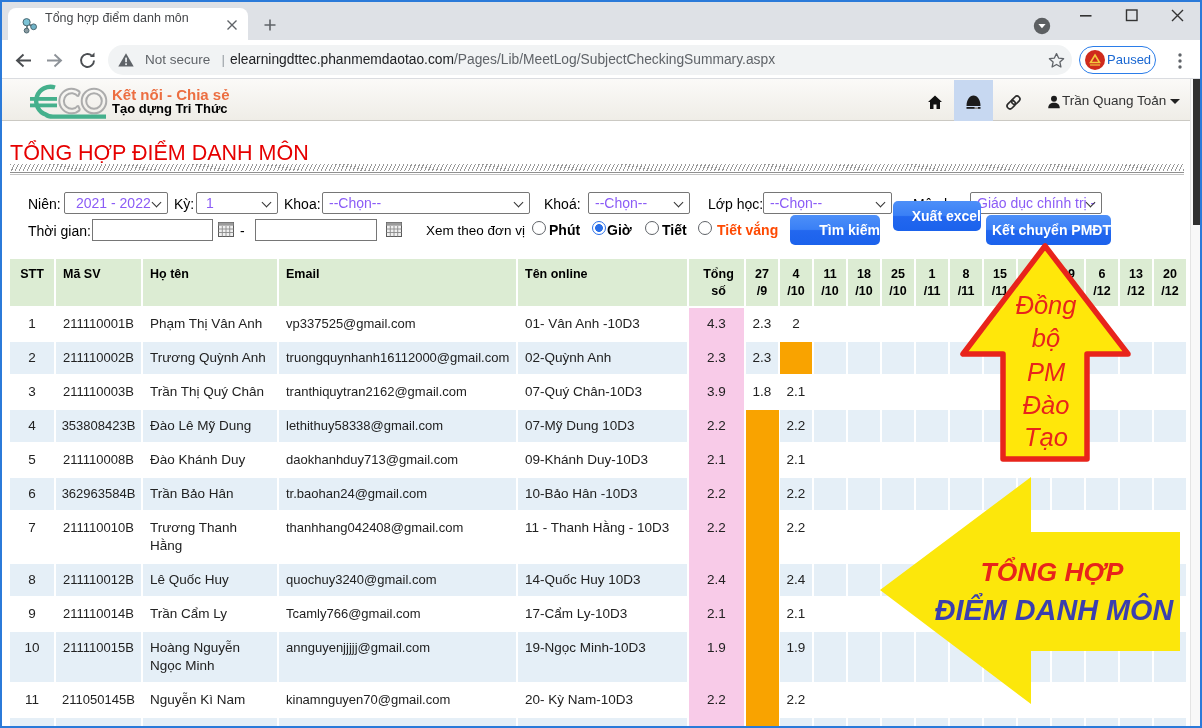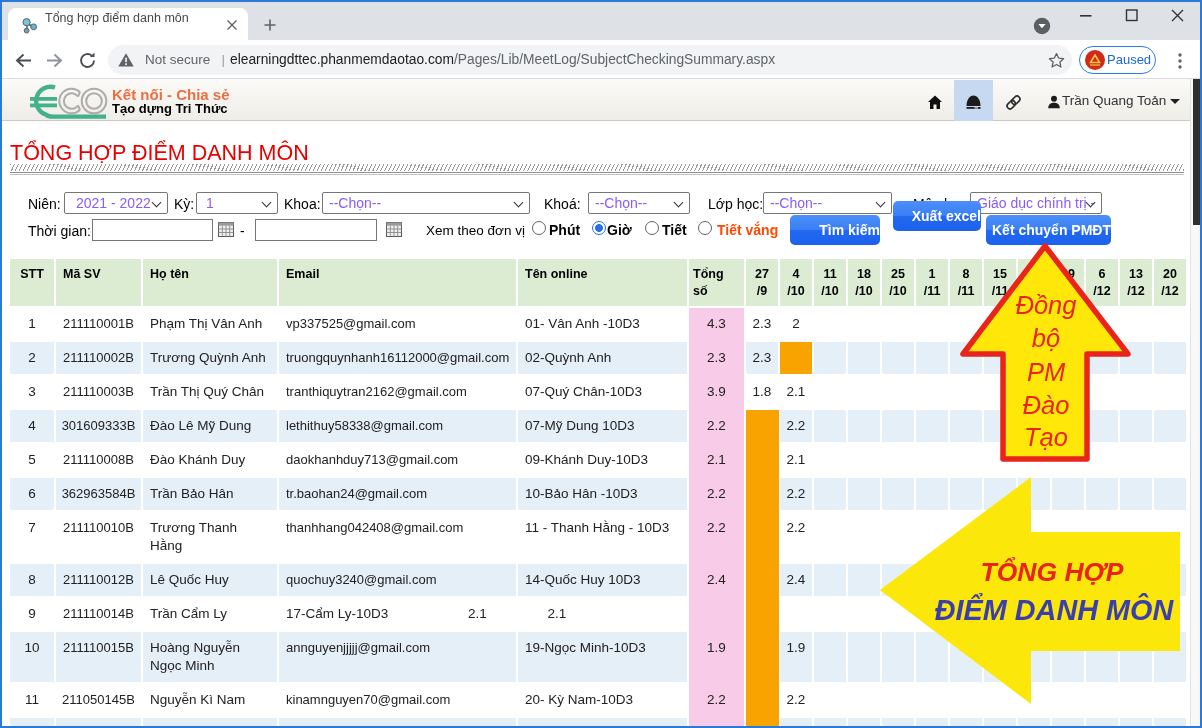--- a/index.html
+++ b/index.html
@@ -207,21 +207,21 @@
 
 <div id="pinkcol"></div>
 <div id="orstrip"></div>
 <div id="orcell"></div>
 <div id="thead">
  <div class="c w0">STT</div>
  <div class="c w1 cl">Mã SV</div>
  <div class="c w2 cl">Họ tên</div>
  <div class="c w3 cl">Email</div>
  <div class="c w4 cl">Tên online</div>
- <div class="c w5" style="text-align:left;padding-left:4px">Tổng<br>số</div>
+ <div class="c w5" style="text-align:center;padding-left:4px">Tổng<br>số</div>
  <div class="c wd">27<br>/9</div>
  <div class="c wd">4<br>/10</div>
  <div class="c wd">11<br>/10</div>
  <div class="c wd">18<br>/10</div>
  <div class="c wd">25<br>/10</div>
  <div class="c wd">1<br>/11</div>
  <div class="c wd">8<br>/11</div>
  <div class="c wd">15<br>/11</div>
  <div class="c wd">22<br>/11</div>
  <div class="c wd">29<br>/11</div>
@@ -265,21 +265,21 @@
       <div class="c w1">211110003B</div>
       <div class="c w2 cl">Trần Thị Quý Chân</div>
       <div class="c w3 cl">tranthiquytran2162@gmail.com</div>
       <div class="c w4 cl">07-Quý Chân-10D3</div>
       <div class="c w5">3.9</div>
       <div class="c wd">1.8</div>
       <div class="c wd">2.1</div>
 </div>
 <div class="trow" style="top:410px;height:32px">
  <div class="c w0 b">4</div>
-      <div class="c w1 b">301609333B</div>
+      <div class="c w1 b">353808423B</div>
       <div class="c w2 cl b">Đào Lê Mỹ Dung</div>
       <div class="c w3 cl b">lethithuy58338@gmail.com</div>
       <div class="c w4 cl b">07-Mỹ Dung 10D3</div>
       <div class="c w5">2.2</div>
       <div class="c wd"></div>
       <div class="c wd b">2.2</div>
       <div class="c wd b"></div>
       <div class="c wd b"></div>
       <div class="c wd b"></div>
       <div class="c wd b"></div>
@@ -352,20 +352,21 @@
       <div class="c wd b"></div>
       <div class="c wd b"></div>
       <div class="c wd b"></div>
       <div class="c wd b"></div>
       <div class="c wd b"></div>
 </div>
 <div class="trow" style="top:598px;height:32px">
  <div class="c w0">9</div>
       <div class="c w1">211110014B</div>
       <div class="c w2 cl">Trần Cẩm Ly</div>
+      <div class="c w3 cl">Tcamly766@gmail.com</div>
       <div class="c w4 cl">17-Cẩm Ly-10D3</div>
       <div class="c w5">2.1</div>
       <div class="c wd"></div>
       <div class="c wd">2.1</div>
 </div>
 <div class="trow" style="top:632px;height:50px">
  <div class="c w0 b">10</div>
       <div class="c w1 b">211110015B</div>
       <div class="c w2 cl b">
         <span class="two">Hoàng Nguyễn<br>Ngọc Minh</span>

